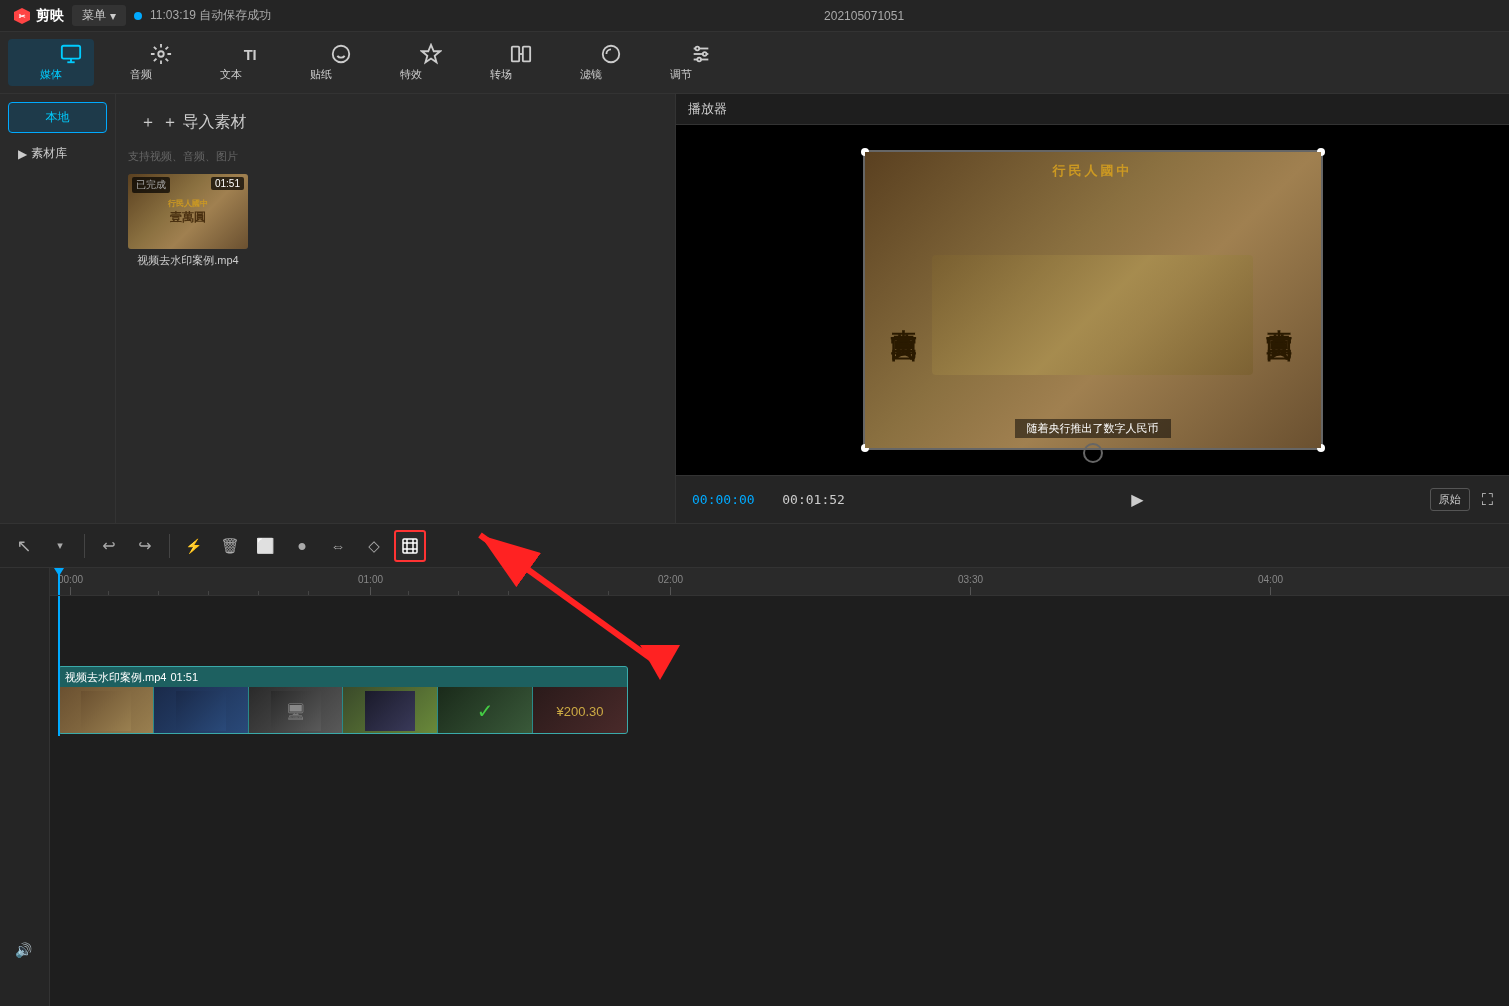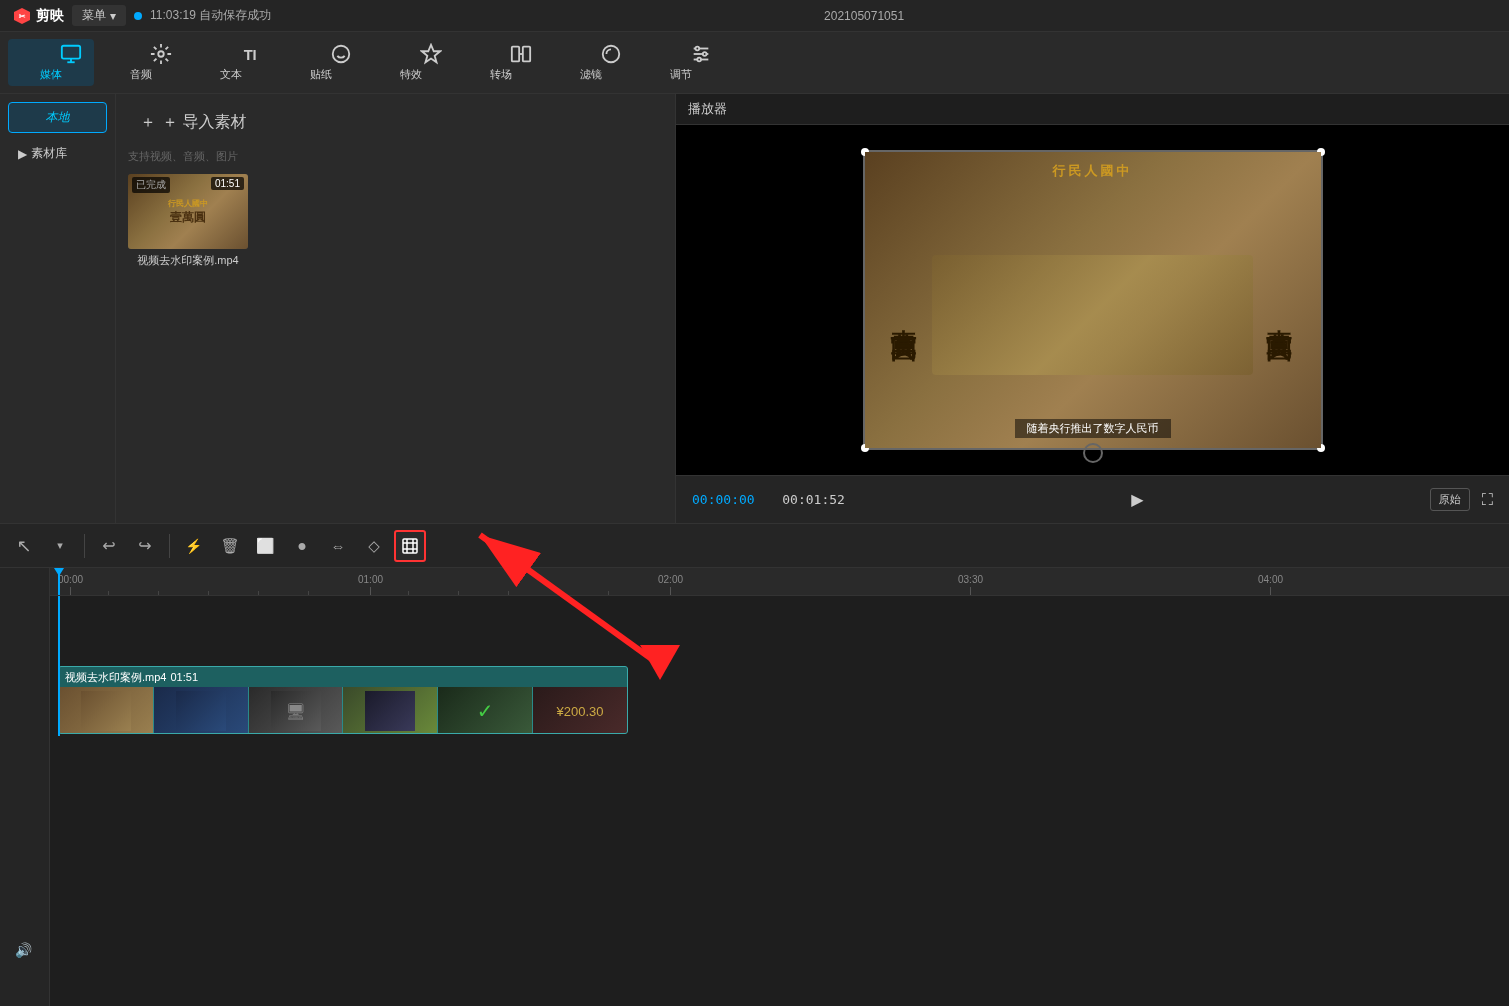--- a/index.html
+++ b/index.html
@@ -130,21 +130,20 @@
       border-radius: 4px;
       cursor: pointer;
       font-size: 12px;
       color: #ccc;
       text-align: center;
     }
     .left-panel-btn.active {
       background: #1e3a4a;
       color: #00ccff;
       border: 1px solid #00aaff;
-      font-style: italic;
     }
     .left-panel-btn.secondary {
       display: flex;
       align-items: center;
       gap: 4px;
       font-size: 12px;
     }
 
     
     .media-panel {

